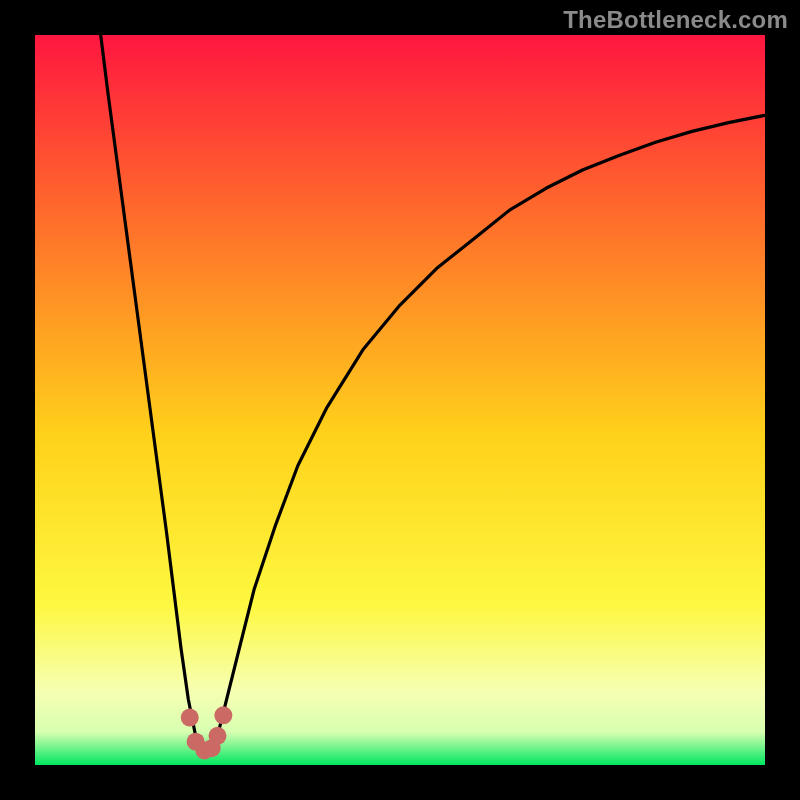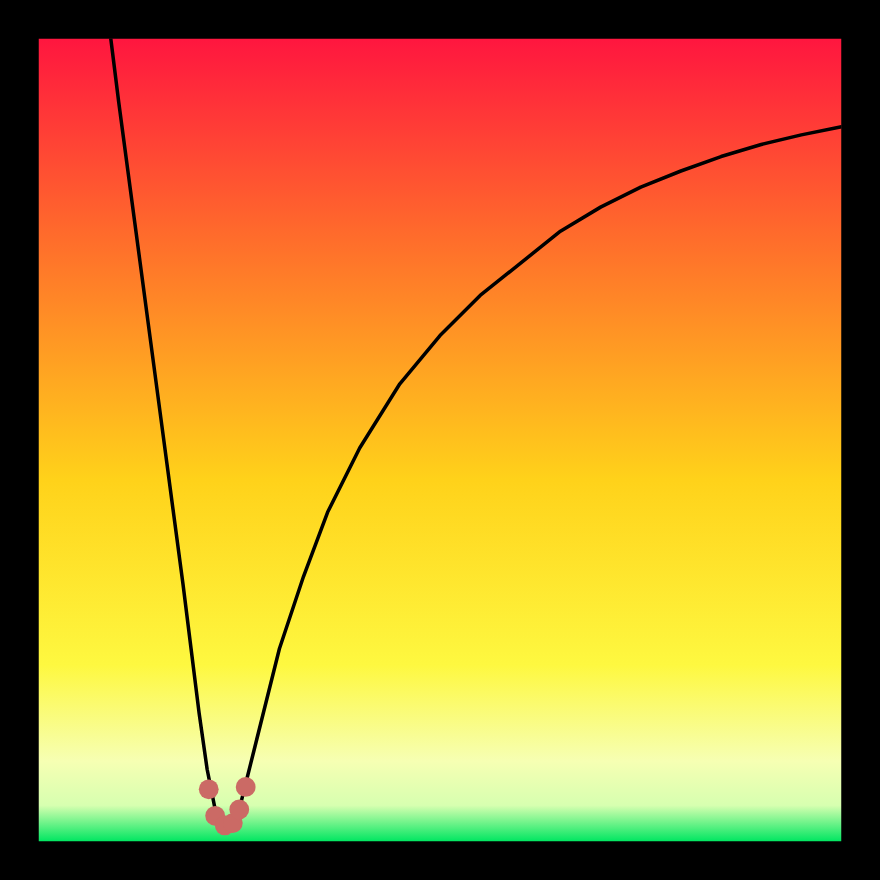--- a/index.html
+++ b/index.html
@@ -71,14 +71,15 @@
           <circle cx="160.60" cy="706.64" r="9" fill="#cb6a65"></circle>
           <circle cx="169.36" cy="715.40" r="9" fill="#cb6a65"></circle>
           <circle cx="176.66" cy="713.21" r="9" fill="#cb6a65"></circle>
           <circle cx="182.50" cy="700.80" r="9" fill="#cb6a65"></circle>
           <circle cx="188.34" cy="680.36" r="9" fill="#cb6a65"></circle>
         </g>
     </svg>
 
   </div>
 
+  <div class="watermark">TheBottleneck.com</div>
 
 </div>
 
 </body></html>

